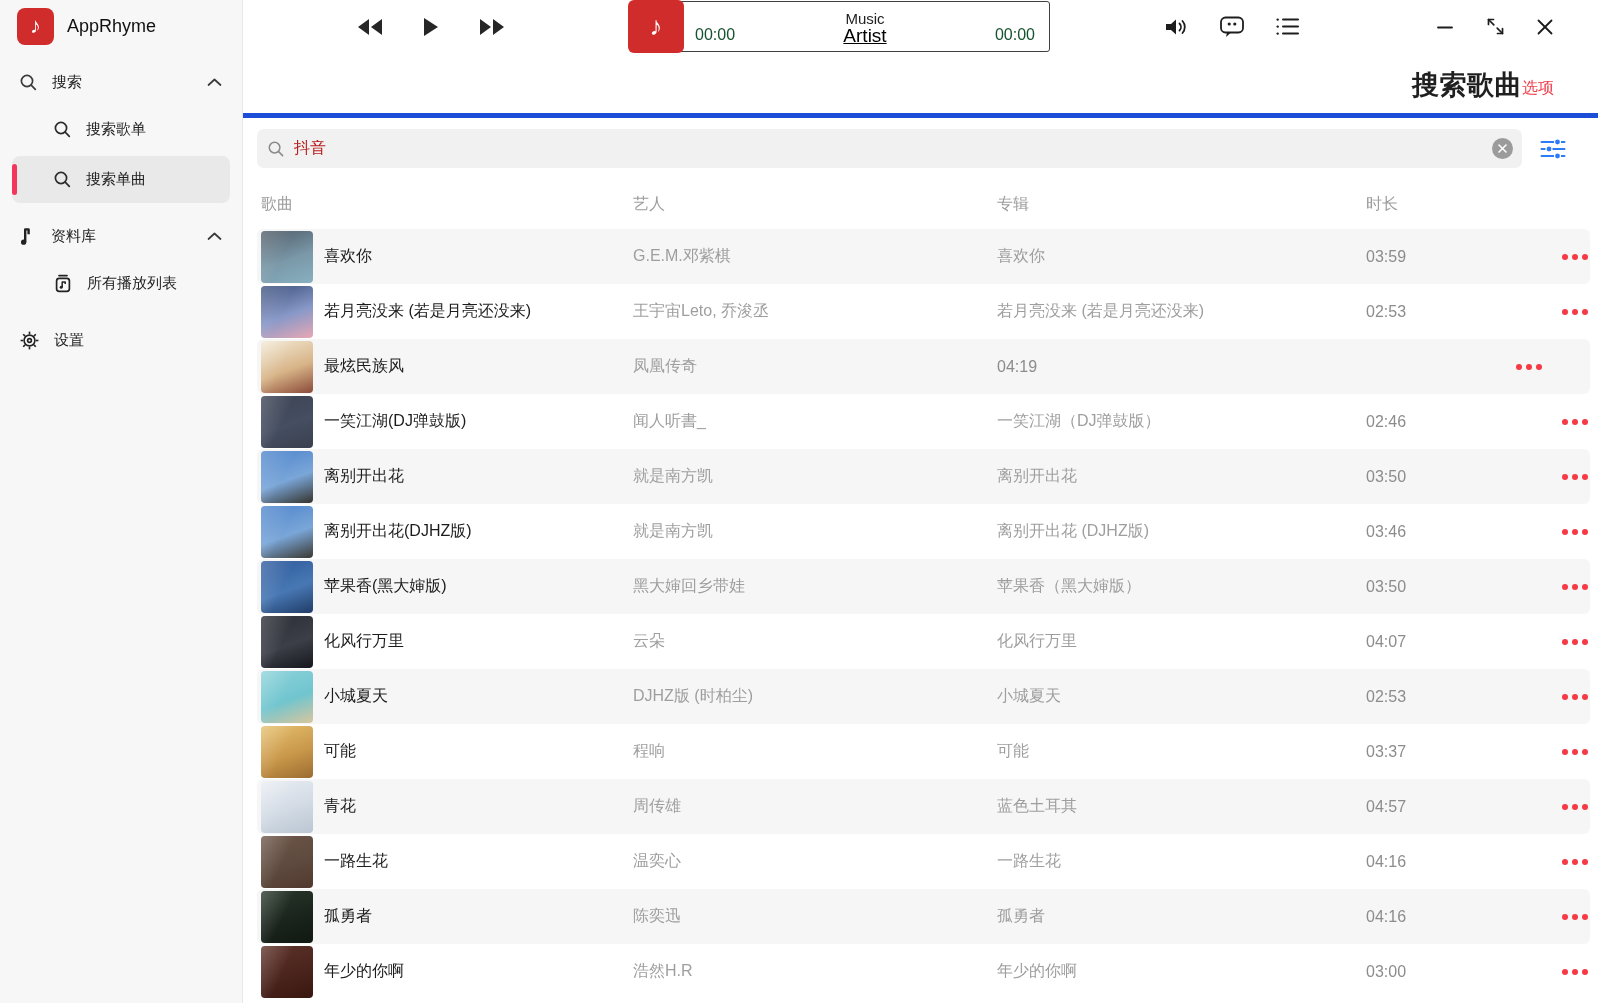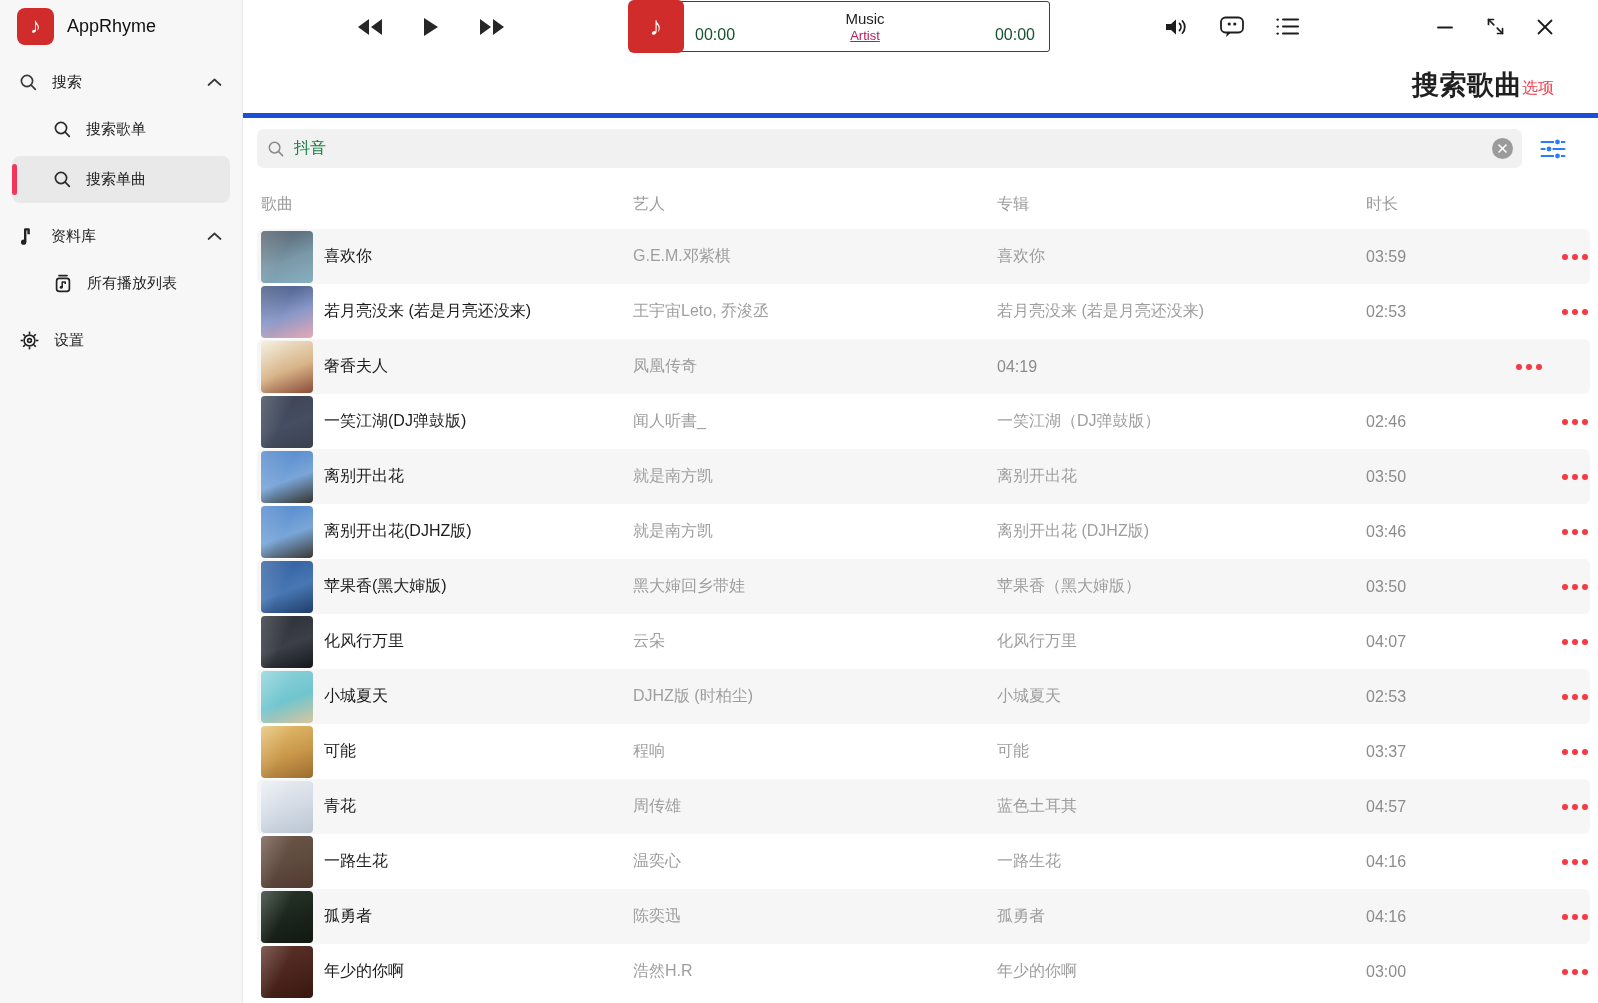--- a/index.html
+++ b/index.html
@@ -33,40 +33,40 @@
   .topbar { position:relative; height:53px; min-height:53px; background:#fff; }
   .transport { position:absolute; left:112px; top:0; height:53px; display:flex; align-items:center; gap:31px; }
   .tbtn { width:30px; height:30px; display:flex; align-items:center; justify-content:center; cursor:pointer; }
   .player { position:absolute; left:385px; top:0; height:53px; display:flex; }
   .player-art { width:56px; height:53px; background:#d02c2c; border-radius:6px;
     display:flex; align-items:center; justify-content:center; color:#fff; font-size:26px; z-index:2; }
   .player-card { position:relative; width:370px; height:51px; margin-top:1px; margin-left:-4px;
     background:#fff; border:1px solid #404040; border-radius:0 3px 3px 0;
     display:flex; flex-direction:column; align-items:center; justify-content:center; }
   .pc-title { font-size:15px; color:#222; line-height:18px; }
-  .pc-artist { font-size:13px; color:#be185d; line-height:16px;text-decoration:underline; }
+  .pc-artist { font-size:19px; color:#000000; line-height:16px;text-decoration:underline; }
   .pc-time { position:absolute; bottom:7px; font-size:16px; color:#14532d; }
   .pc-time.left { left:14px; } .pc-time.right { right:14px; }
   .tray { position:absolute; left:918px; top:0; height:53px; display:flex; align-items:center; gap:23px; }
   .tray .tbtn { width:32px; height:32px; }
   .winctl { position:absolute; right:42px; top:0; height:53px; display:flex; align-items:center; gap:28px; }
   .winctl .tbtn { width:22px; height:22px; }
 
   
   .page-head { display:flex; align-items:flex-end; justify-content:flex-end;
     padding:14px 44px 10px 18px; border-bottom:5px solid #1d4ed8; }
   .page-title { font-size:27px; font-weight:700; letter-spacing:0.5px; }
   .options-link { font-size:16px; color:#f0404d; cursor:pointer; padding-bottom:4px; }
 
   
   .search-row { display:flex; align-items:center; padding:11px 18px 10px 14px; gap:18px; }
   .search-box { flex:1; position:relative; height:39px; background:#f1f1f1; border-radius:7px;
     display:flex; align-items:center; padding:0 36px 0 10px; }
   .search-box input { border:none; outline:none; background:transparent; font-size:16px;
-    color:#15803d; margin-left:9px; flex:1; font-family:inherit; }
+    color:#b91c1c; margin-left:9px; flex:1; font-family:inherit; }
   .clear-btn { position:absolute; right:9px; top:9px; width:21px; height:21px; border-radius:50%;
     background:#9b9b9b; color:#fff; display:flex; align-items:center; justify-content:center; cursor:pointer; }
   .filter-btn { width:26px; height:26px; margin-right:14px; cursor:pointer; display:flex; align-items:center; }
 
   
   .table { flex:1; overflow:hidden; }
   .thead, .row { display:grid; grid-template-columns:372px 364px 369px 1fr 46px;
     align-items:center; margin:0 8px 0 14px; padding-left:4px; }
   .thead { height:50px; margin-top:1px; color:#9c9c9c; font-size:16px; }
   .row { height:55px; border-radius:6px; font-size:16px; }
@@ -345,21 +345,21 @@
     <div class="duration-cell">02:53</div>
     <div class="menu-btn">
               <i></i>
               <i></i>
               <i></i>
             </div>
   </div>
           <div class="row alt">
     <div class="song-cell">
       <span class="art" style="background: linear-gradient(160deg, rgb(242, 234, 214), rgb(216, 180, 136) 55%, rgb(138, 74, 56));"></span>
-      <span class="title-text">奢香夫人</span>
+      <span class="title-text">最炫民族风</span>
     </div>
     <div class="artist-cell">凤凰传奇</div>
     <div class="duration-cell">04:19</div>
     <div class="menu-btn">
               <i></i>
               <i></i>
               <i></i>
             </div>
   </div>
           <div class="row">

